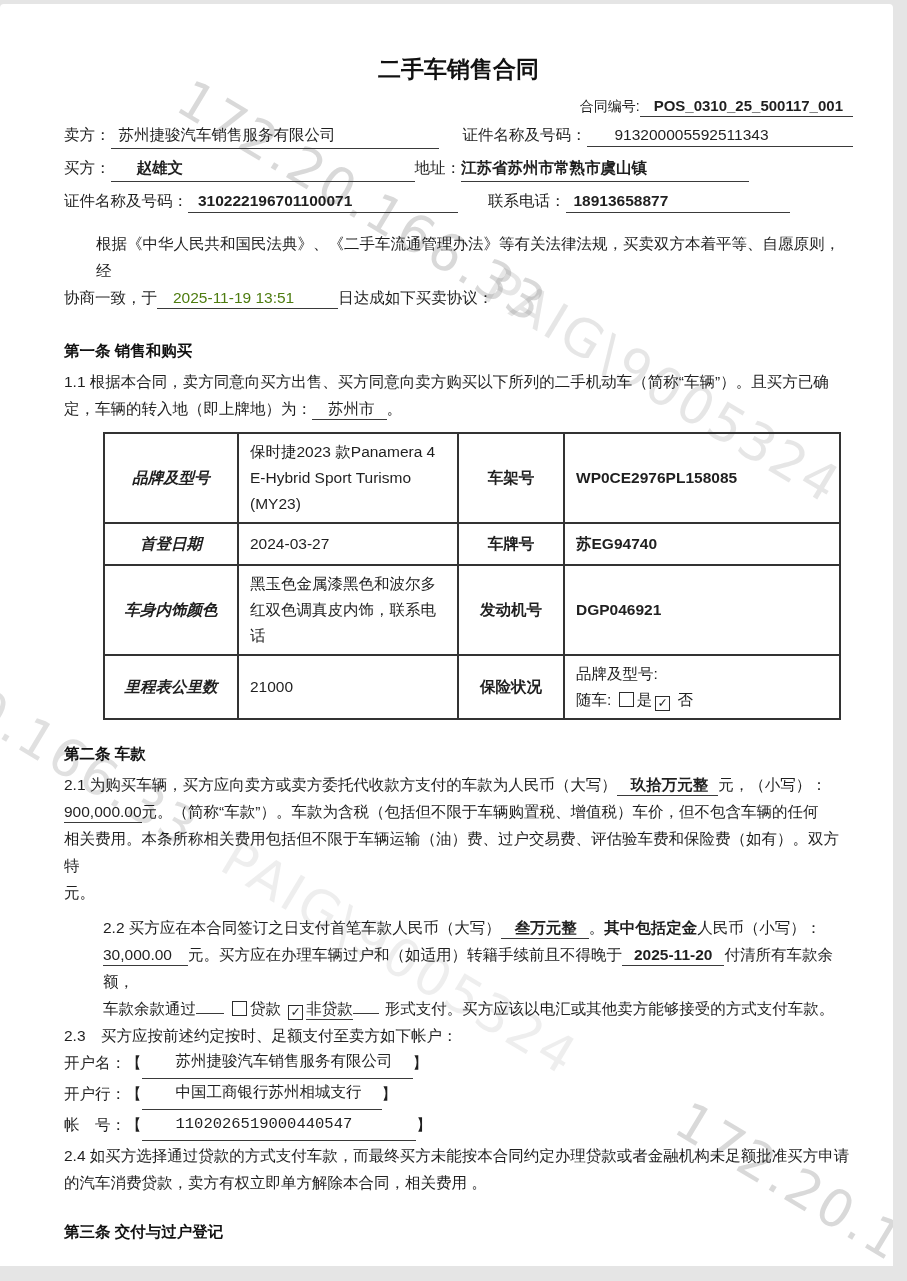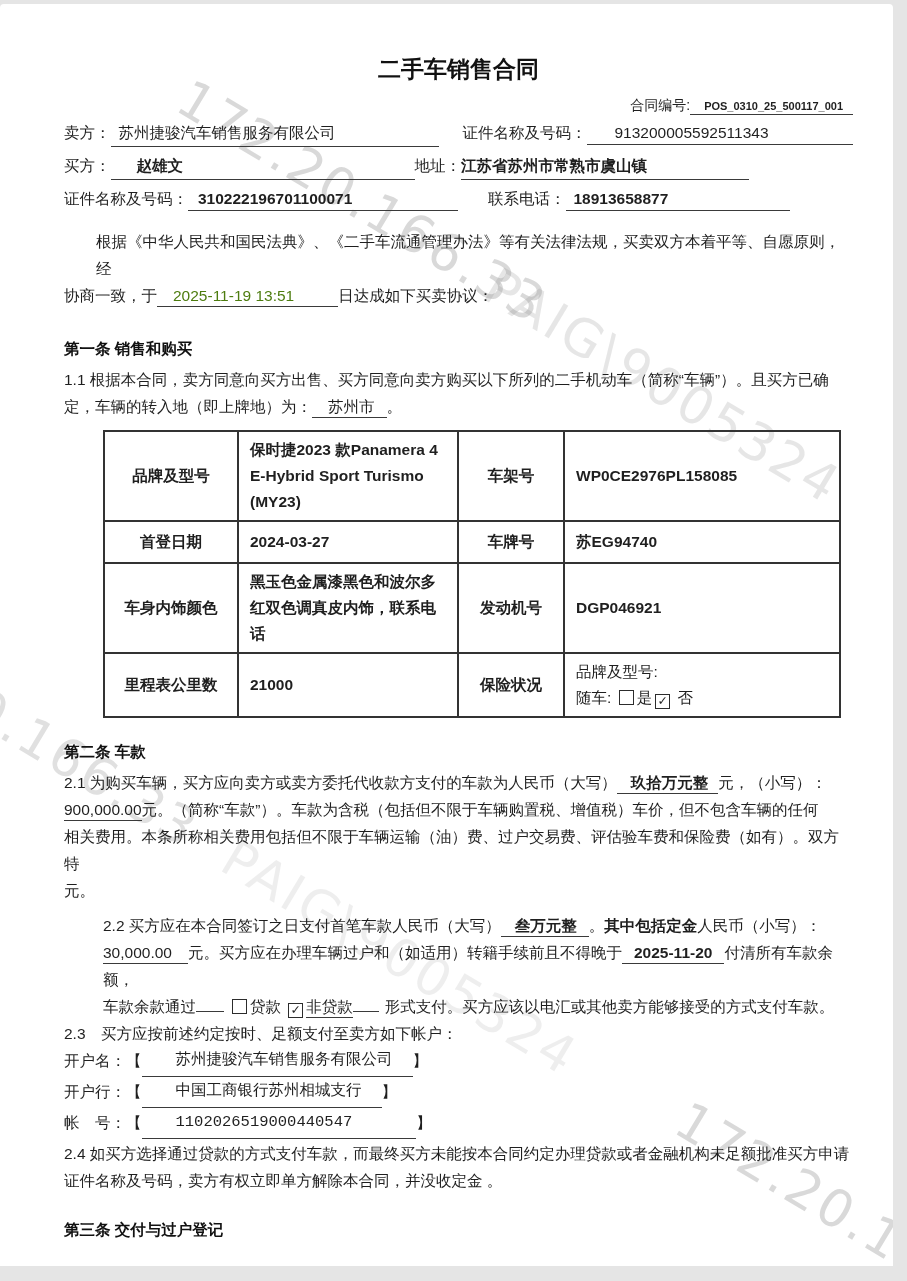--- a/index.html
+++ b/index.html
@@ -10,39 +10,39 @@
   .wm-a{color:rgba(130,130,130,0.30);}
   .wm-b{color:rgba(140,140,140,0.22);}
   .wm-line{position:absolute;transform:rotate(31deg);transform-origin:0 0;white-space:nowrap;font-family:"DejaVu Sans",sans-serif;font-size:52px;letter-spacing:3px;pointer-events:none;}
   .wm-line .seg-a{color:rgba(135,135,135,0.26);margin-right:38px;}
   .wm-line .seg-b{color:rgba(150,150,150,0.16);}
   
   .content{position:relative;padding:50px 40px 0 64px;font-size:15.5px;color:#1f1f1f;}
   .title{text-align:center;font-size:23px;font-weight:700;margin:0 0 12px 0;color:#111;}
   .row{display:flex;align-items:baseline;}
   .contract-row{justify-content:flex-end;margin-bottom:8px;font-size:14px;}
-  .contract-row .u{font-size:11px;}
+  .contract-row .u{font-size:15px;}
   .hdr-row{margin-bottom:9px;}
   .u{border-bottom:1px solid #3a3a3a;padding-bottom:2px;}
   .b{font-weight:700;}
   .gray{color:#4d7c0f;}
   .lbl{white-space:nowrap;}
   .para{line-height:27px;}
   .para div{min-height:27px;}
   .indent{padding-left:32px;}
   .sec-heading{font-weight:700;margin:22px 0 6px 0;color:#111;}
   .spread{letter-spacing:7px;}
   .blank{display:inline-block;border-bottom:1px solid #3a3a3a;height:14px;vertical-align:baseline;}
   .box{display:inline-block;width:13px;height:13px;border:1.6px solid #2c2c2c;vertical-align:-2px;text-align:center;line-height:12px;font-size:12px;font-weight:700;margin:0 3px;}
   .box.checked{font-size:12.5px;}
   
   table.veh{border-collapse:collapse;margin:10px 0 0 39px;table-layout:fixed;}
   table.veh td{border:2px solid #333;padding:5px 11px;vertical-align:middle;line-height:26px;}
-  td.hd{width:110px;text-align:center;font-weight:700;padding:5px 4px;}
-  td.v1{width:196px;font-weight:700;}
+  td.hd{width:110px;text-align:center;font-weight:700;padding:5px 4px;font-style:italic;}
+  td.v1{width:196px;font-weight:400;}
   td.hd2{width:82px;text-align:center;font-weight:700;padding:5px 4px;}
   td.v2{width:252px;font-weight:700;}
   td.v2.normal{font-weight:400;}
   tr.r1 td{height:72px;}
   tr.r2 td{height:30px;}
   tr.r3 td{height:52px;}
   tr.r4 td{height:52px;}
   .acct-row{display:flex;align-items:center;margin-bottom:1px;line-height:27px;font-family:Liberation Mono, monospace;}
   .acct-val{border-bottom:1px solid #3a3a3a;padding:0 20px 2px 34px;}
   .acct-val.wide{padding-right:64px;}
@@ -181,20 +181,20 @@
       </div>
       <div class="acct-row">
         <span class="lbl">帐　号：</span>
         <span>【</span>
         <span class="acct-val wide">1102026519000440547</span>
         <span>】</span>
       </div>
 
       <div class="para">
         <div>2.4 如买方选择通过贷款的方式支付车款，而最终买方未能按本合同约定办理贷款或者金融机构未足额批准买方申请</div>
-        <div>证件名称及号码，卖方有权立即单方解除本合同，并没收定金 。</div>
+        <div>的汽车消费贷款，卖方有权立即单方解除本合同，相关费用 。</div>
       </div>
 
       <div class="sec-heading" style="margin-top:26px;">第三条 交付与过户登记</div>
 
     </div>
   </div>
 </div>
 
 </body></html>

